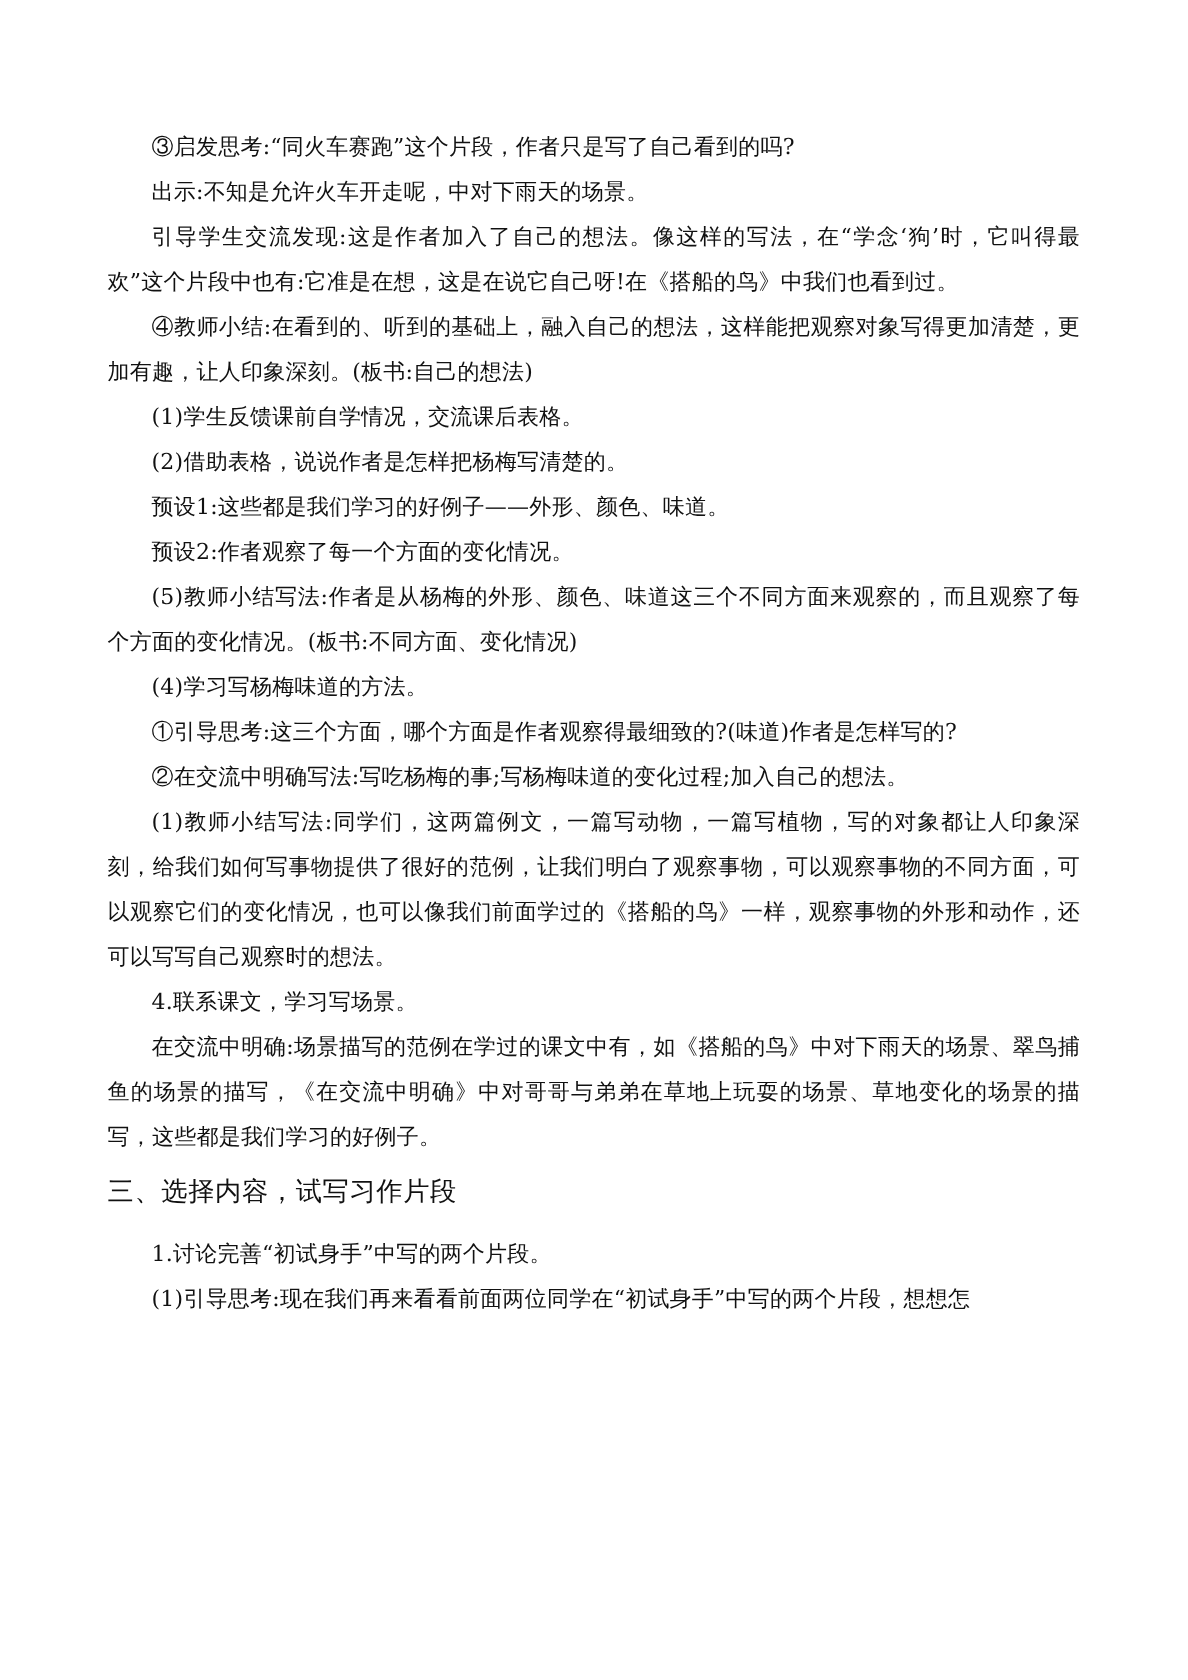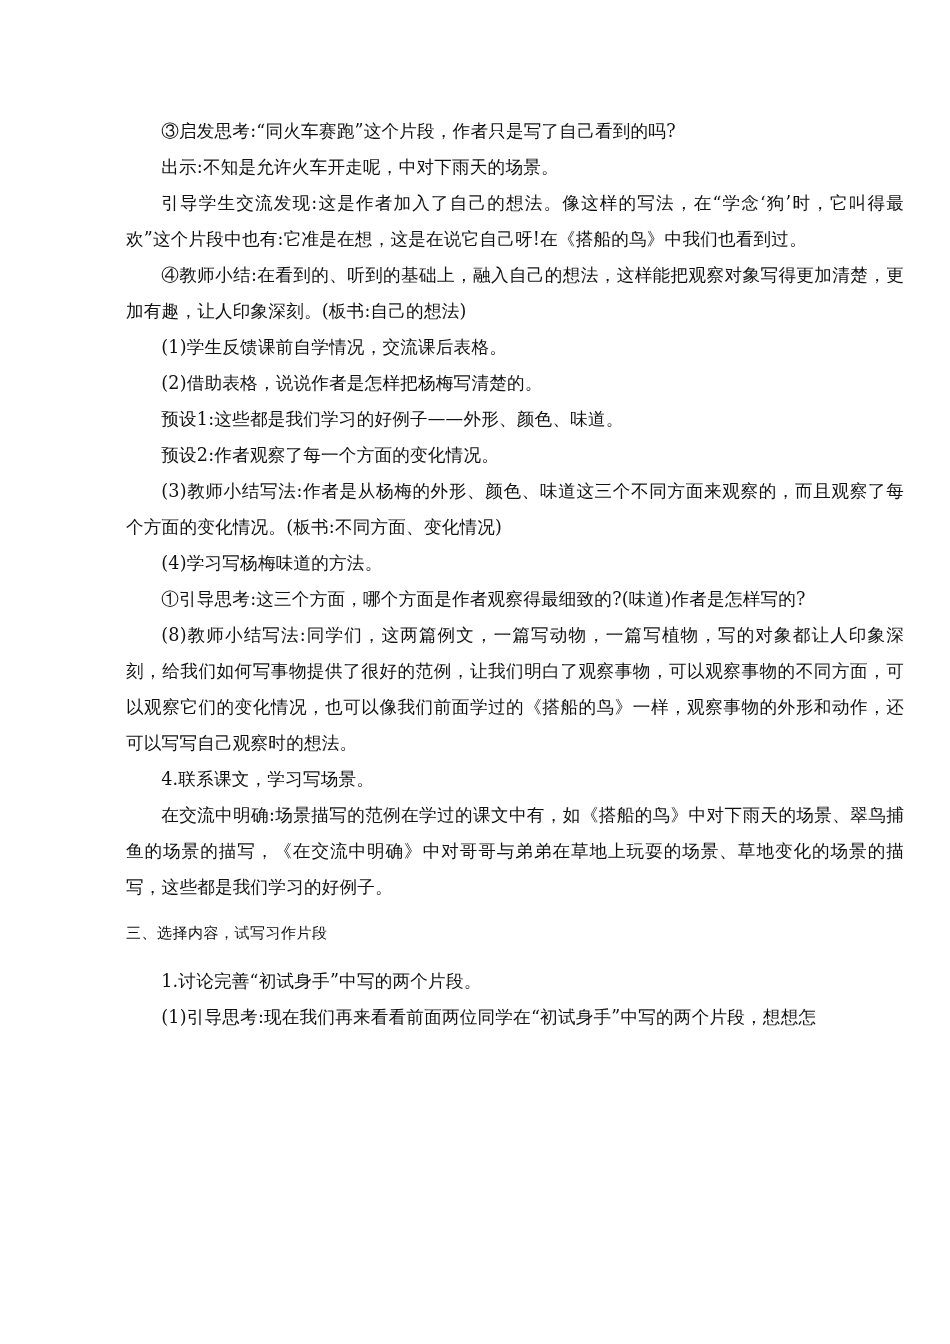--- a/index.html
+++ b/index.html
@@ -1,39 +1,40 @@
 <!DOCTYPE html>
 <html><head>
 <meta charset="utf-8">
 <style>
   html, body { margin: 0; padding: 0; background: #ffffff; }
   body { width: 950px; height: 1344px; position: relative; overflow: hidden;
          font-family: "DejaVu Serif", "Liberation Serif", serif; color: #111; }
-  .page { position: absolute; left: 86px; top: 113px; width: 778px; margin-left: 40px; }
+  .page { position: absolute; left: 86px; top: 100px; width: 778px; }
   .p { font-size: 17.6px; line-height: 36px; text-indent: 2em; margin: 0;
        text-align: justify; letter-spacing: 0.2px; }
-  .h { font-family: Liberation Sans, sans-serif; font-size: 15px;
+  .h { font-family: Liberation Mono, monospace; font-size: 21px;
        line-height: 36px; margin: 10px 0 12px 0; font-weight: normal; letter-spacing: 0.5px; }
 </style>
 </head>
 <body>
 
 <div class="page">
   <p class="p">③启发思考:“同火车赛跑”这个片段，作者只是写了自己看到的吗?</p>
   <p class="p">出示:不知是允许火车开走呢，中对下雨天的场景。</p>
   <p class="p">引导学生交流发现:这是作者加入了自己的想法。像这样的写法，在“学念‘狗’时，它叫得最欢”这个片段中也有:它准是在想，这是在说它自己呀!在《搭船的鸟》中我们也看到过。</p>
   <p class="p">④教师小结:在看到的、听到的基础上，融入自己的想法，这样能把观察对象写得更加清楚，更加有趣，让人印象深刻。(板书:自己的想法)</p>
   <p class="p">(1)学生反馈课前自学情况，交流课后表格。</p>
   <p class="p">(2)借助表格，说说作者是怎样把杨梅写清楚的。</p>
   <p class="p">预设1:这些都是我们学习的好例子——外形、颜色、味道。</p>
   <p class="p">预设2:作者观察了每一个方面的变化情况。</p>
-  <p class="p">(3)教师小结写法:作者是从杨梅的外形、颜色、味道这三个不同方面来观察的，而且观察了每个方面的变化情况。(板书:不同方面、变化情况)</p>
+  <p class="p">(5)教师小结写法:作者是从杨梅的外形、颜色、味道这三个不同方面来观察的，而且观察了每个方面的变化情况。(板书:不同方面、变化情况)</p>
   <p class="p">(4)学习写杨梅味道的方法。</p>
   <p class="p">①引导思考:这三个方面，哪个方面是作者观察得最细致的?(味道)作者是怎样写的?</p>
-  <p class="p">(8)教师小结写法:同学们，这两篇例文，一篇写动物，一篇写植物，写的对象都让人印象深刻，给我们如何写事物提供了很好的范例，让我们明白了观察事物，可以观察事物的不同方面，可以观察它们的变化情况，也可以像我们前面学过的《搭船的鸟》一样，观察事物的外形和动作，还可以写写自己观察时的想法。</p>
+  <p class="p">②在交流中明确写法:写吃杨梅的事;写杨梅味道的变化过程;加入自己的想法。</p>
+  <p class="p">(1)教师小结写法:同学们，这两篇例文，一篇写动物，一篇写植物，写的对象都让人印象深刻，给我们如何写事物提供了很好的范例，让我们明白了观察事物，可以观察事物的不同方面，可以观察它们的变化情况，也可以像我们前面学过的《搭船的鸟》一样，观察事物的外形和动作，还可以写写自己观察时的想法。</p>
   <p class="p">4.联系课文，学习写场景。</p>
   <p class="p">在交流中明确:场景描写的范例在学过的课文中有，如《搭船的鸟》中对下雨天的场景、翠鸟捕鱼的场景的描写，《在交流中明确》中对哥哥与弟弟在草地上玩耍的场景、草地变化的场景的描写，这些都是我们学习的好例子。</p>
 
   <h2 class="h">三、选择内容，试写习作片段</h2>
 
   <p class="p">1.讨论完善“初试身手”中写的两个片段。</p>
   <p class="p">(1)引导思考:现在我们再来看看前面两位同学在“初试身手”中写的两个片段，想想怎</p>
 </div>
 
 </body></html>

